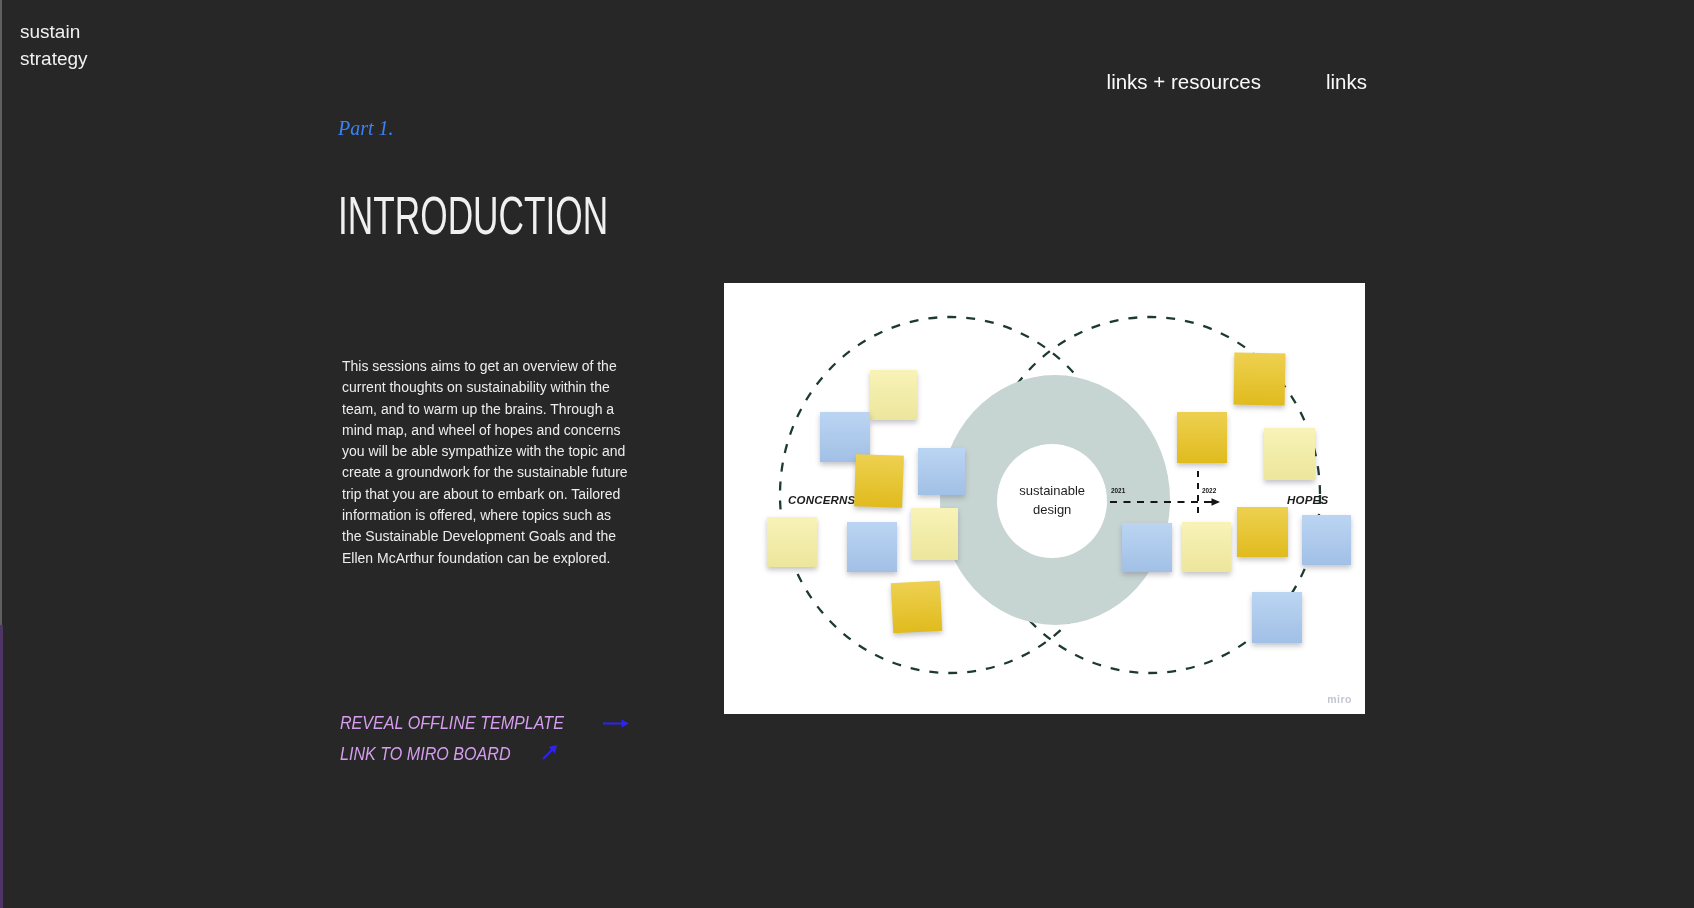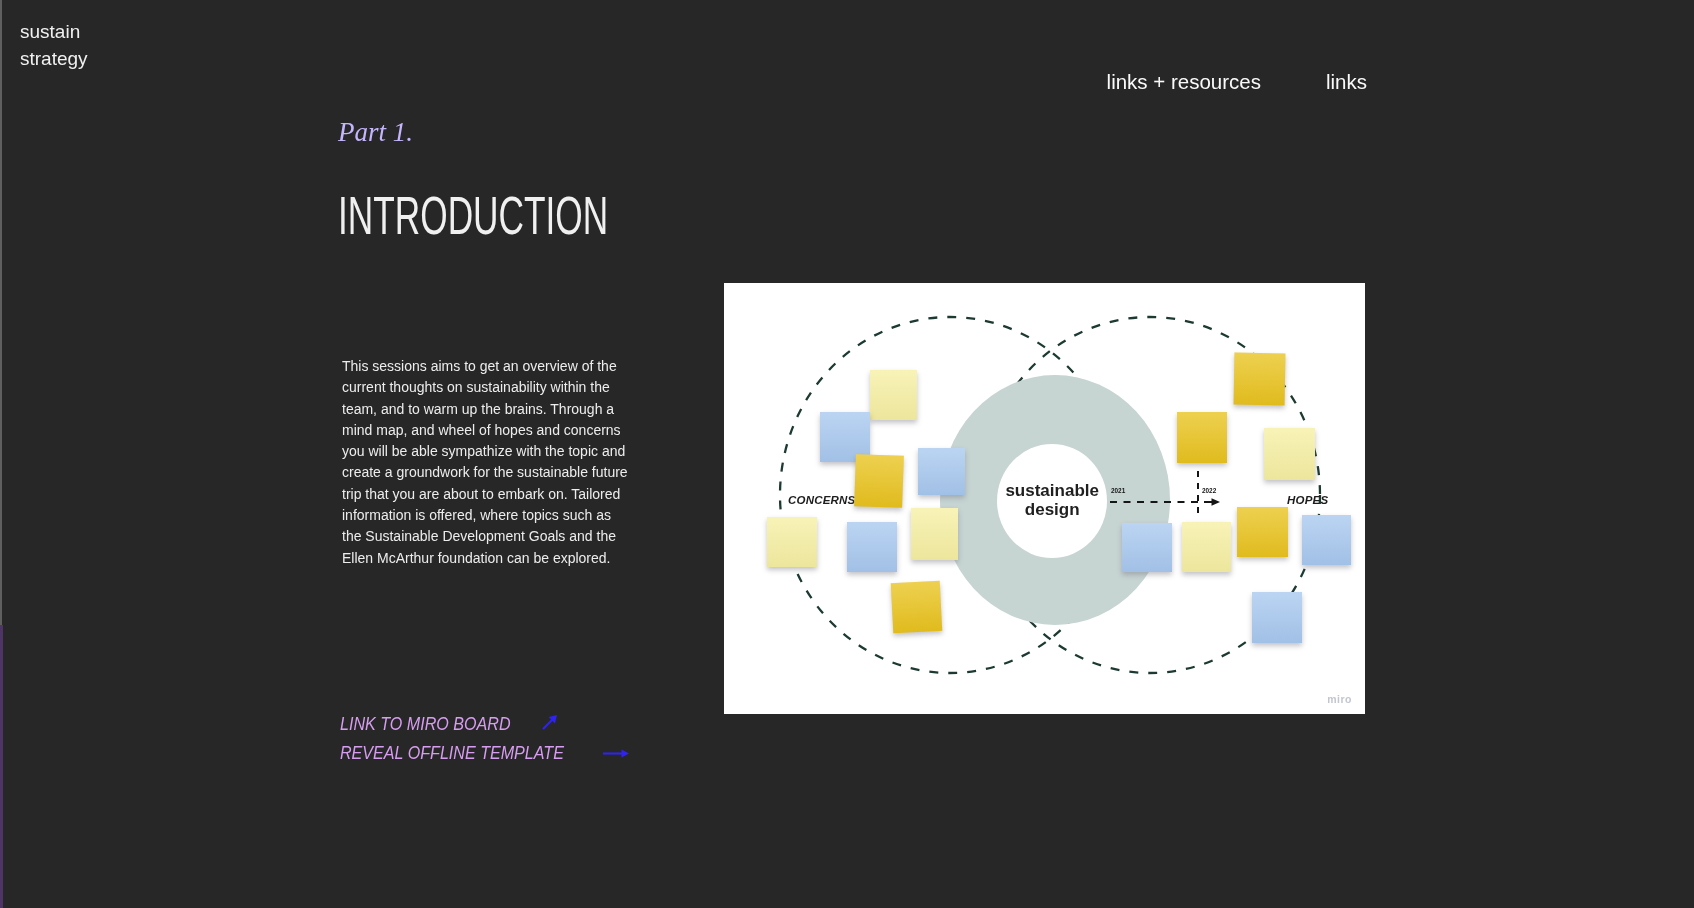--- a/index.html
+++ b/index.html
@@ -12,41 +12,41 @@
   .edge-gray{position:absolute;left:0;top:0;width:2px;height:625px;background:#5f5f5f;}
   .edge-purple{position:absolute;left:0;top:625px;width:3px;height:283px;background:var(--c-edge_purple,#4e3566);}
 
   .logo{position:absolute;left:20px;top:18px;color:var(--c-text_primary,#f1f1f1);
         font-size:19px;line-height:27px;cursor:pointer;}
   .nav{position:absolute;top:70px;right:67px;display:flex;gap:65px;}
   .nav a{color:#fafafa;font-size:20.5px;text-decoration:none;cursor:pointer;}
 
   .content{position:absolute;left:338px;top:0;width:310px;height:908px;}
   .kicker{position:absolute;left:0;top:117px;font-family:"Liberation Serif","DejaVu Serif",serif;
-          font-style:italic;font-size:27px;color:#c4b5fd;}
+          font-style:italic;font-size:20px;color:#3b82f6;}
   .title{position:absolute;left:0;top:189px;margin:0;font-size:53px;font-weight:400;
          color:#f0f0f0;line-height:1;white-space:nowrap;
          transform:scaleX(0.665);transform-origin:0 0;}
   .meta{position:absolute;left:2px;top:265px;}
   .meta-row{display:flex;align-items:center;height:22px;margin-bottom:9px;}
   .micon{width:18px;height:20px;display:inline-flex;align-items:center;justify-content:center;}
   .meta-row span.mtext{margin-left:16px;font-size:16px;color:#f5f5f5;}
   .desc{position:absolute;left:0;top:352px;margin:4px;width:292px;font-size:14px;
         line-height:21.3px;color:#ededed;}
   .links{position:absolute;left:2px;top:712px;}
   .link-row{display:block;height:30px;white-space:nowrap;cursor:pointer;text-decoration:none;}
   .link-label{display:inline-block;font-style:italic;font-size:18.5px;
               color:var(--c-link_text,#d79df0);transform:scaleX(0.87);transform-origin:0 50%;}
   .arrow{display:inline-block;vertical-align:-2px;}
 
   .board{position:absolute;left:724px;top:283px;width:641px;height:431px;
          background:var(--c-board_bg,#ffffff);}
   .board svg.venn{position:absolute;left:0;top:0;width:100%;height:100%;}
   .center-label{position:absolute;left:51.2%;top:50.3%;transform:translate(-50%,-50%);
-                text-align:center;font-weight:bold;font-size:17px;line-height:19px;color:#1f1f1f;}
+                text-align:center;font-weight:normal;font-size:13px;line-height:19px;color:#1f1f1f;}
   .notes-layer{position:absolute;left:0;top:0;width:100%;height:100%;}
   .note{position:absolute;box-shadow:0 3px 5px rgba(110,110,122,.4);}
   .note::after{content:"";position:absolute;inset:0;
                background:linear-gradient(180deg,rgba(255,255,255,.22),rgba(0,0,0,.04));}
   .watermark{position:absolute;right:13px;bottom:9px;font-size:10.5px;font-weight:600;
              letter-spacing:.5px;color:var(--c-watermark,#c3c6cf);}
 </style>
 </head>
 <body>
 
@@ -66,34 +66,34 @@
 
   <section class="content">
     <div class="kicker">Part 1.</div>
     <h1 class="title">INTRODUCTION</h1>
 
 
     <p class="desc">This sessions aims to get an overview of the current thoughts on sustainability within the team, and to warm up the brains. Through a mind map, and wheel of hopes and concerns you will be able sympathize with the topic and create a groundwork for the sustainable future trip that you are about to embark on. Tailored information is offered, where topics such as the Sustainable Development Goals and the Ellen McArthur foundation can be explored.</p>
 
     <div class="links">
       <a class="link-row">
+        <span class="link-label">REVEAL OFFLINE TEMPLATE</span>
+        <span class="arrow">
+          <svg width="28" height="15" viewBox="0 0 28 15">
+            <line x1="1" y1="7.5" x2="21" y2="7.5" stroke="var(--c-link_arrow,#2f23ef)" stroke-width="2.1"></line>
+            <polygon points="27,7.5 19.5,3.4 19.5,11.6" fill="var(--c-link_arrow,#2f23ef)"></polygon>
+          </svg>
+        </span>
+      </a>
+      <a class="link-row">
         <span class="link-label">LINK TO MIRO BOARD</span>
         <span class="arrow">
           <svg width="20" height="20" viewBox="0 0 20 20">
             <line x1="3" y1="17" x2="14" y2="6" stroke="var(--c-link_arrow,#2f23ef)" stroke-width="2.1"></line>
             <polygon points="17,3 8.6,5.1 14.9,11.4" fill="var(--c-link_arrow,#2f23ef)"></polygon>
-          </svg>
-        </span>
-      </a>
-      <a class="link-row">
-        <span class="link-label">REVEAL OFFLINE TEMPLATE</span>
-        <span class="arrow">
-          <svg width="28" height="15" viewBox="0 0 28 15">
-            <line x1="1" y1="7.5" x2="21" y2="7.5" stroke="var(--c-link_arrow,#2f23ef)" stroke-width="2.1"></line>
-            <polygon points="27,7.5 19.5,3.4 19.5,11.6" fill="var(--c-link_arrow,#2f23ef)"></polygon>
           </svg>
         </span>
       </a>
     </div>
   </section>
 
   <div class="board">
     <svg class="venn" viewBox="0 0 641 431">
       <ellipse cx="226" cy="212" rx="170" ry="178" fill="none" style="stroke:var(--c-dash_stroke,#1c3a31)" stroke-width="2.3" stroke-dasharray="9 10"></ellipse>
       <ellipse cx="426" cy="212" rx="170" ry="178" fill="none" style="stroke:var(--c-dash_stroke,#1c3a31)" stroke-width="2.3" stroke-dasharray="9 10"></ellipse>

